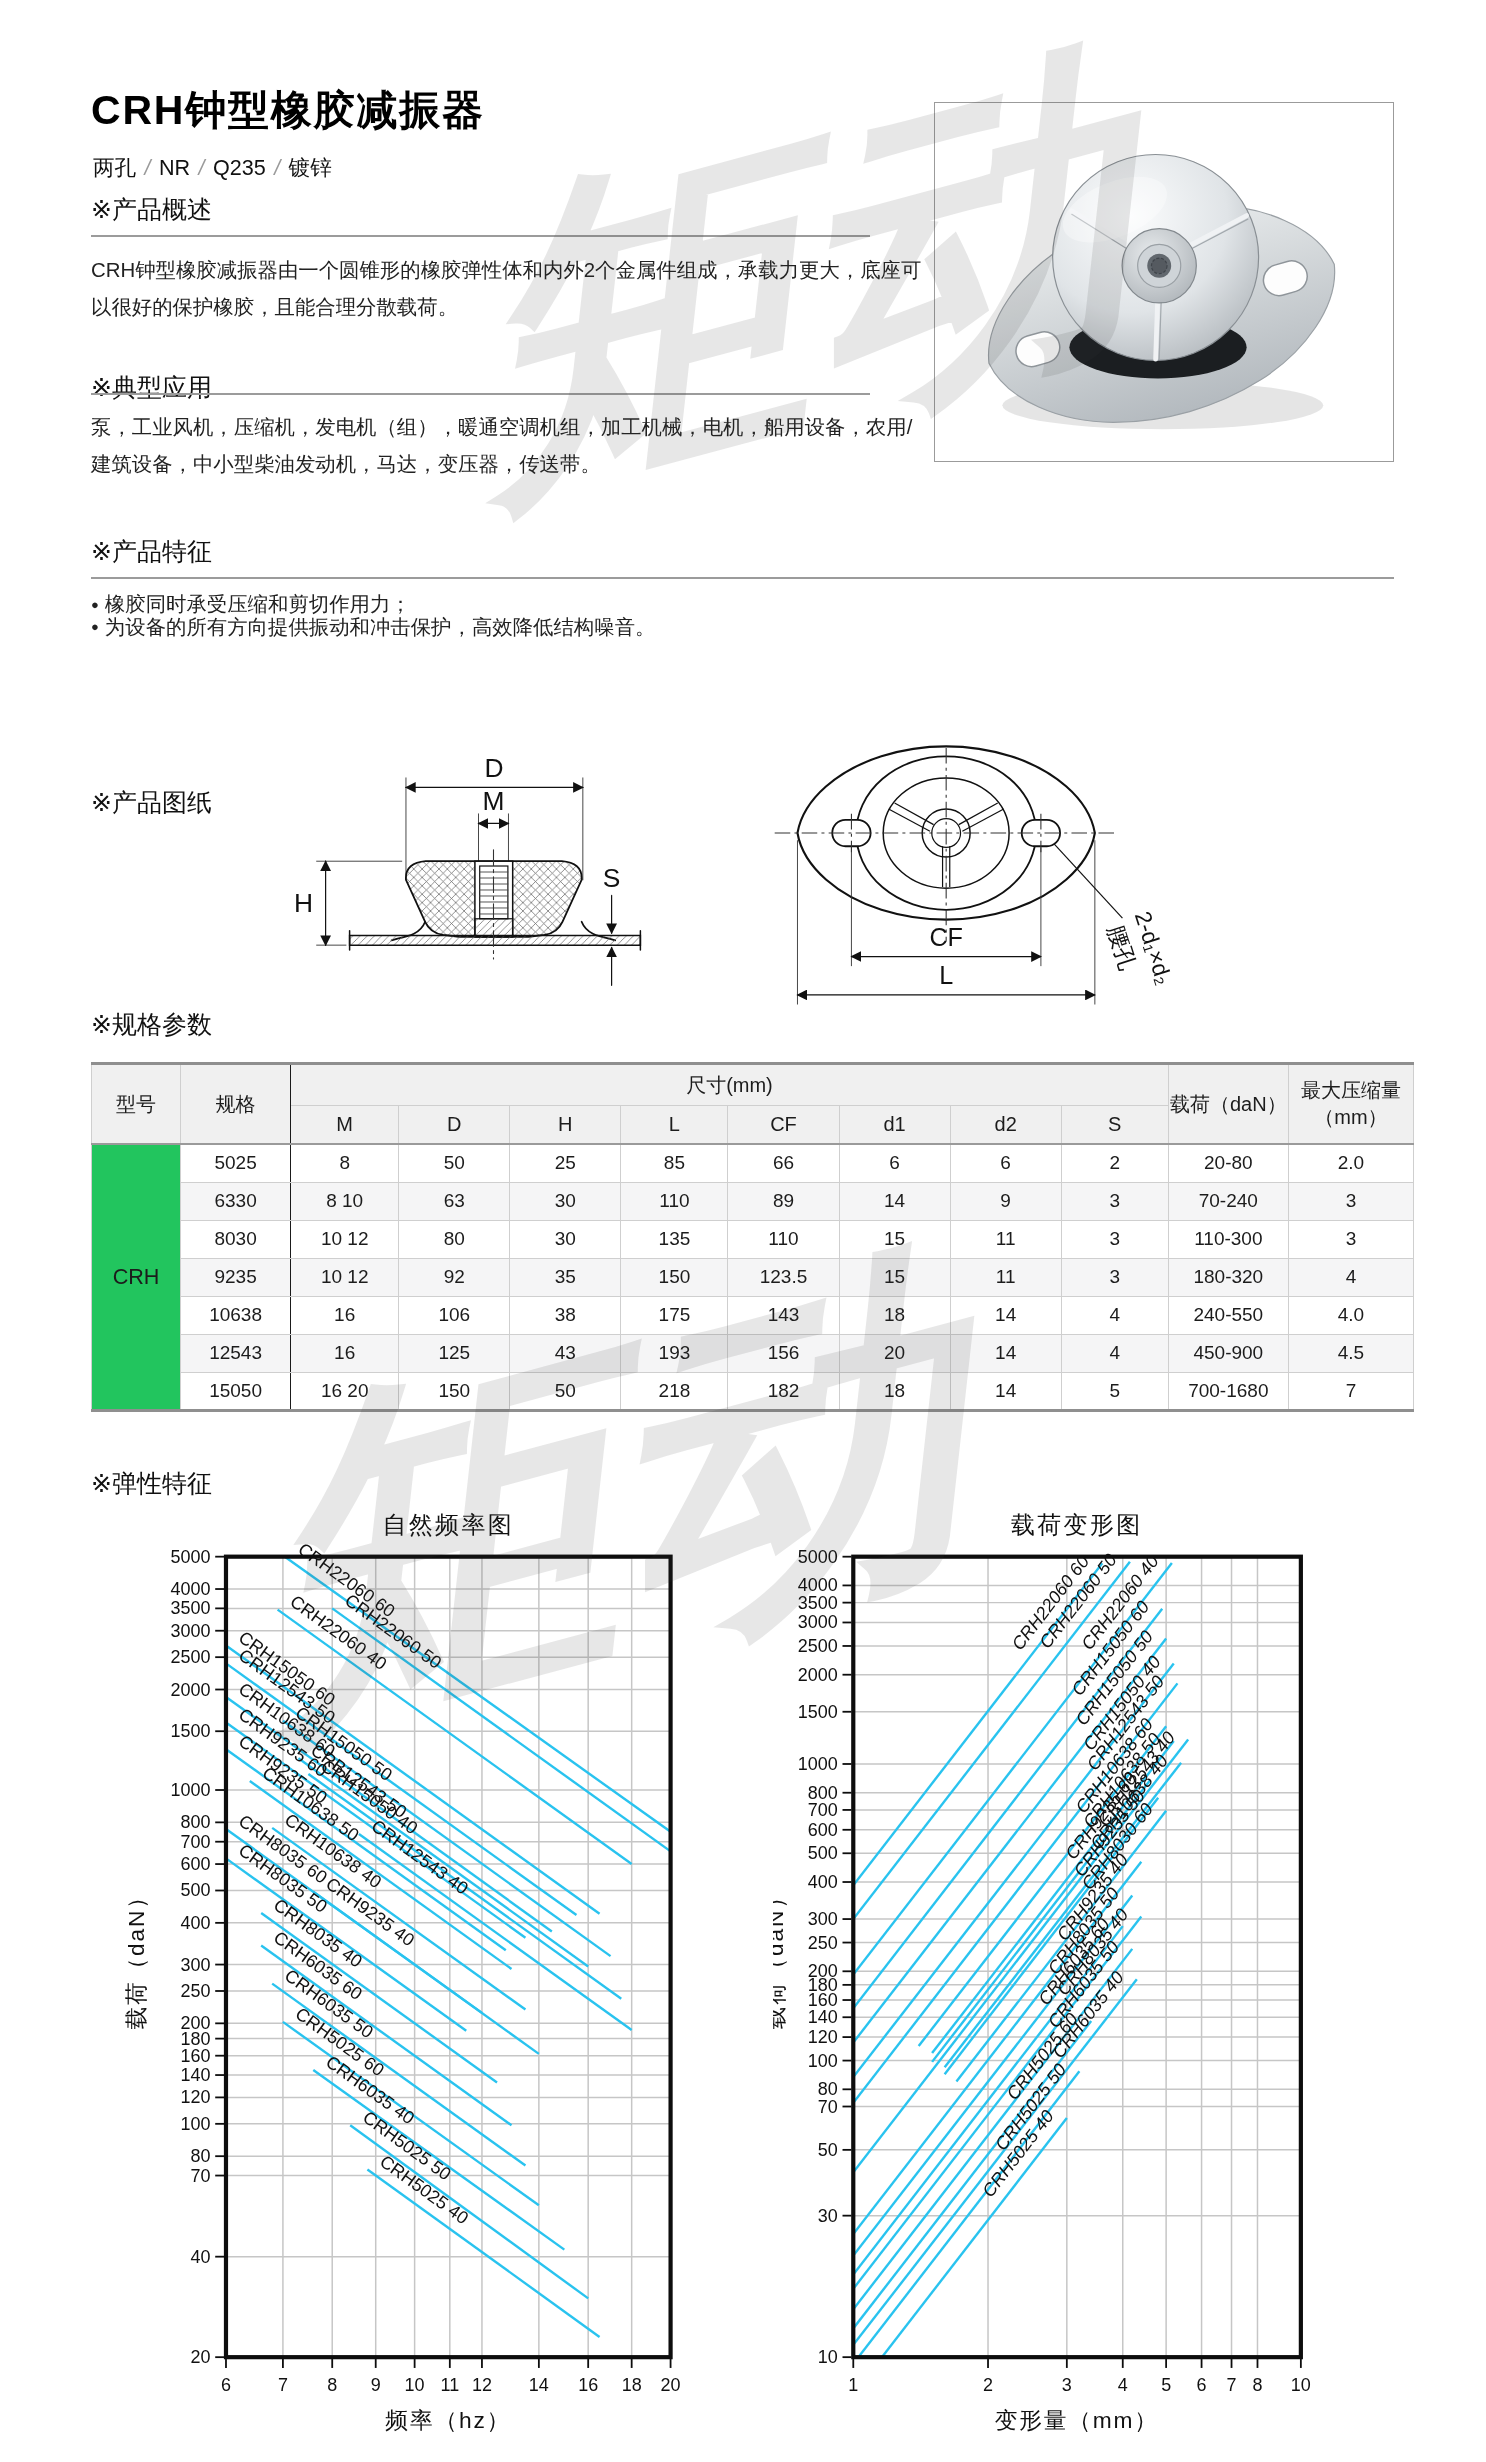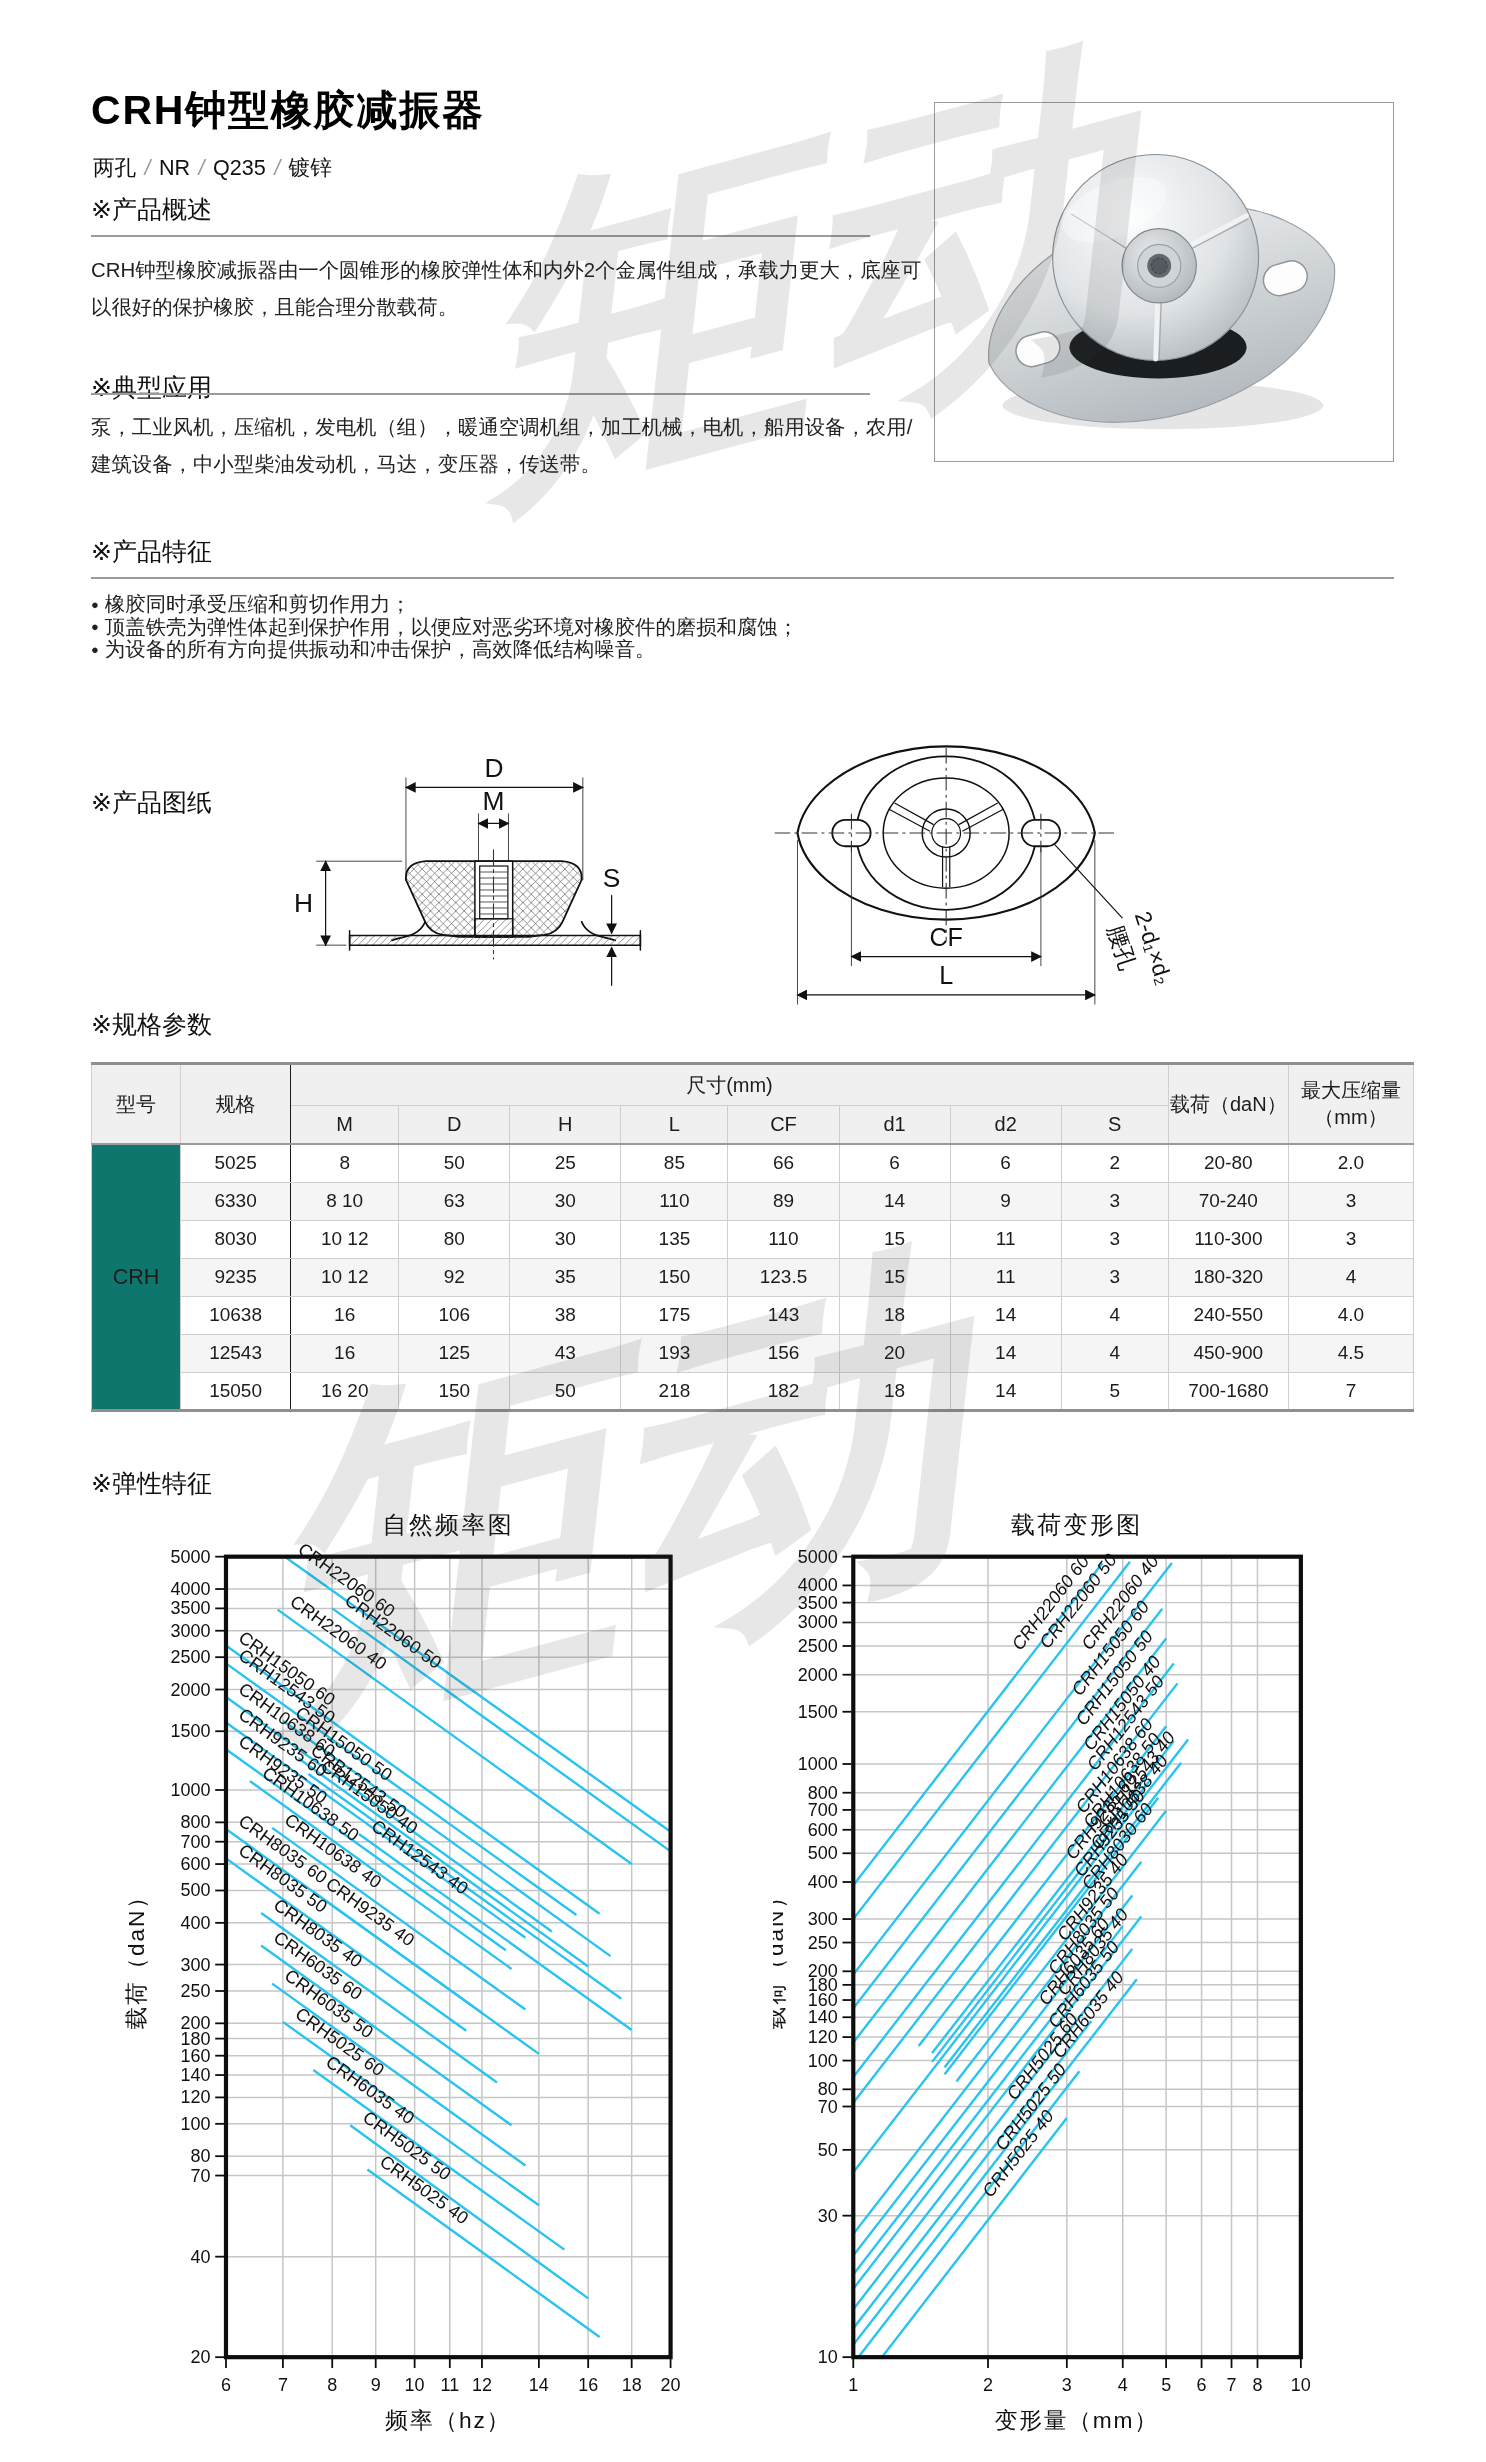--- a/index.html
+++ b/index.html
@@ -29,21 +29,21 @@
     font-size:19px;color:#1c1c1c;border-top:3px solid #8f8f8f;border-bottom:3px solid #8f8f8f;}
   table.spec th, table.spec td{border:0.9px solid #cfcfcf;font-weight:400;padding:0;}
   table.spec thead th{background:#f0f0f0;font-size:20px;}
   table.spec tr.h1 th{height:40px;}
   table.spec tr.h2 th{height:37px;border-top:1.8px solid #b8b8b8;}
   table.spec thead{border-bottom:2.4px solid #9a9a9a;}
   table.spec tbody tr{height:38px;}
   table.spec tbody tr{border-top:1.8px solid #b8b8b8;}
   table.spec tbody tr.alt{background:#f5f5f6;}
   table.spec .bline{border-right:1.8px solid #1a1a1a;}
-  table.spec .model-cell{font-size:21.6px;background:#0f766e;}
+  table.spec .model-cell{font-size:21.6px;background:#22c55e;}
 
   
   .chart{z-index:2;}
   .chart svg{display:block;}
 
   
   .drawings{left:78px;top:743px;z-index:2;}
   .cl{stroke:#333;stroke-width:1.8;stroke-dasharray:26 7 5 7;fill:none;}
 
   
@@ -117,21 +117,20 @@
   <div class="abs body-text" style="top:252px;width:833px">CRH钟型橡胶减振器由一个圆锥形的橡胶弹性体和内外2个金属件组成，承载力更大，底座可以很好的保护橡胶，且能合理分散载荷。</div>
 
   <div class="abs sec-head" style="top:371px">※典型应用</div>
   <div class="abs sec-rule" style="top:393px;width:779px"></div>
   <div class="abs body-text" style="top:409px;width:833px">泵，工业风机，压缩机，发电机（组），暖通空调机组，加工机械，电机，船用设备，农用/建筑设备，中小型柴油发动机，马达，变压器，传送带。</div>
 
   <div class="abs sec-head" style="top:535px">※产品特征</div>
   <div class="abs sec-rule" style="top:577px;width:1303px"></div>
   <div class="abs body-text features" style="top:593px;width:1289px">
     <p><span class="dot">●</span><span>橡胶同时承受压缩和剪切作用力；</span></p>
-    <p><span class="dot">●</span><span>顶盖铁壳为弹性体起到保护作用，以便应对恶劣环境对橡胶件的磨损和腐蚀；</span></p>
     <p><span class="dot">●</span><span>为设备的所有方向提供振动和冲击保护，高效降低结构噪音。</span></p>
   </div>
 
   <div class="abs sec-head" style="top:786px">※产品图纸</div>
   <svg class="abs drawings" width="1361" height="282" viewBox="0 0 2270 470">
     <defs>
       <marker id="ar" viewBox="0 0 10 10" refX="9" refY="5" markerWidth="9" markerHeight="9" orient="auto-start-reverse">
         <path d="M0,0 L10,5 L0,10 z" fill="#111"></path>
       </marker>
       <pattern id="xh" width="14" height="14" patternUnits="userSpaceOnUse">

